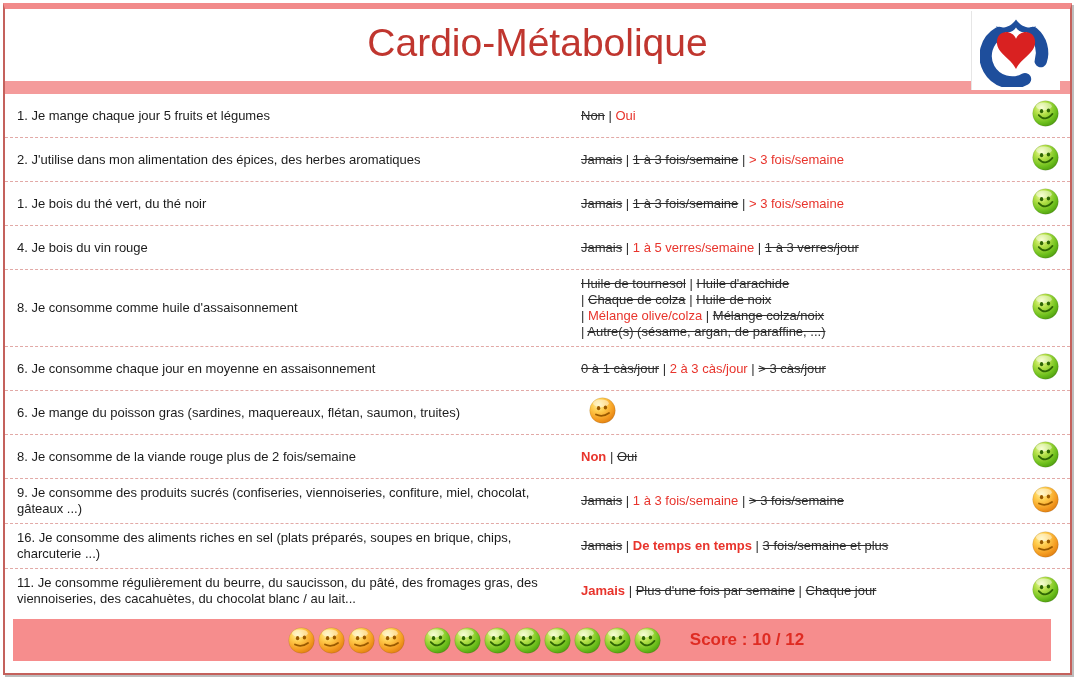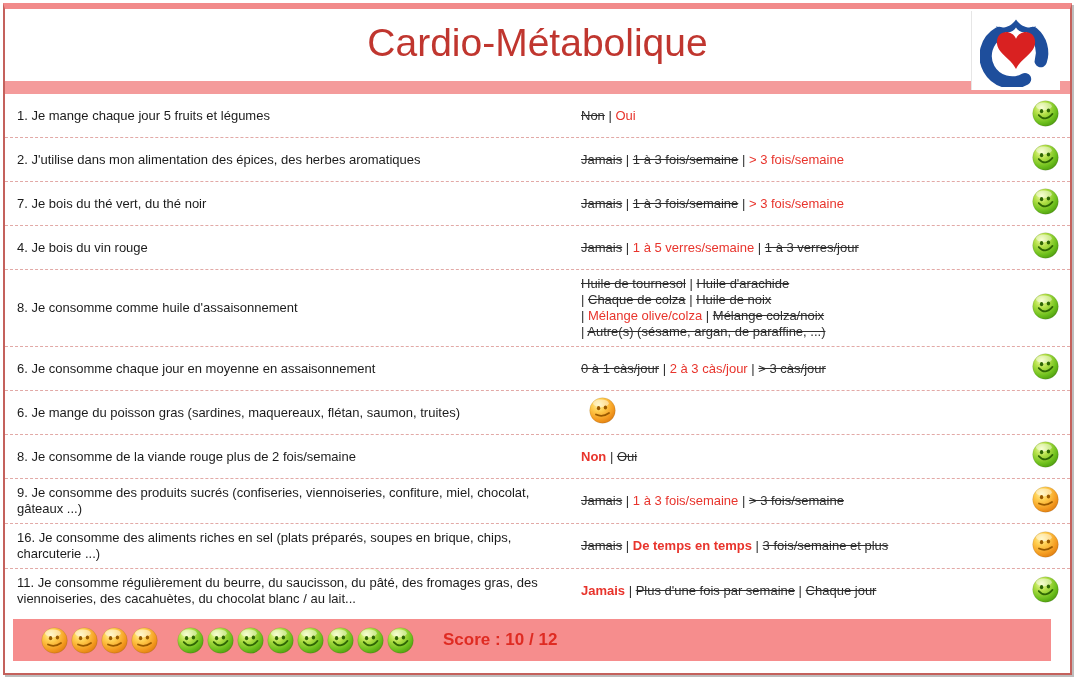--- a/index.html
+++ b/index.html
@@ -19,21 +19,21 @@
   .qcell{flex:0 0 556px;padding-right:8px;}
   .acell{flex:1;}
   .icell{flex:0 0 42px;display:flex;justify-content:center;padding-top:0;}
   .aline{white-space:nowrap;}
   .opt-struck{color:#2e2e2e;text-decoration:line-through;}
   .opt-sel{color:#E8342C;}
   .opt-sel.b{font-weight:bold;}
   .opt-sep{color:#2e2e2e;}
   
   .score-bar{flex:none;height:42px;margin:10px 19px 12px 8px;background:#F68D8D;
-             display:flex;align-items:center;padding-left:28px;}
+             display:flex;align-items:center;padding-left:28px;justify-content:center;}
   .sb-smiley{margin-right:3px;display:inline-flex;}
   .sb-gap{width:16px;flex:none;}
   .score-label{color:#DF2B22;font-weight:bold;font-size:17px;margin-left:26px;}
   .smiley{display:inline-block;}
 </style>
 </head>
 <body>
 
 <svg width="0" height="0" style="position:absolute" aria-hidden="true">
   <defs>
@@ -96,21 +96,21 @@
     <circle cx="12" cy="12" r="11.4" fill="url(#g-green)" stroke="rgba(0,0,0,0.15)" stroke-width="0.6"></circle>
     <ellipse cx="10.6" cy="5.6" rx="7" ry="3.4" fill="#ffffff" opacity="0.45"></ellipse>
     <ellipse cx="8.5" cy="9.9" rx="1.5" ry="1.8" fill="#2F6604"></ellipse>
     <ellipse cx="14.6" cy="9.3" rx="1.5" ry="1.8" fill="#2F6604"></ellipse>
     <path d="M6 13.4 Q11.8 19.8 18.2 12.4" fill="none" stroke="#2F6604" stroke-width="1.6" stroke-linecap="round"></path>
   </svg></span>
           </div>
   </div>
 
   <div class="qrow">
-    <div class="qcell">7. Je bois du thé vert, du thé noir</div>
+    <div class="qcell">1. Je bois du thé vert, du thé noir</div>
     <div class="acell">
             <div class="aline"><span class="opt-struck">Jamais</span><span class="opt-sep"> | </span><span class="opt-struck">1 à 3 fois/semaine</span><span class="opt-sep"> | </span><span class="opt-sel">&gt; 3 fois/semaine</span></div>
           </div>
     <div class="icell">
             <span class="smiley"><svg width="27" height="27" viewBox="0 0 24 24">
     <circle cx="12" cy="12" r="11.4" fill="url(#g-green)" stroke="rgba(0,0,0,0.15)" stroke-width="0.6"></circle>
     <ellipse cx="10.6" cy="5.6" rx="7" ry="3.4" fill="#ffffff" opacity="0.45"></ellipse>
     <ellipse cx="8.5" cy="9.9" rx="1.5" ry="1.8" fill="#2F6604"></ellipse>
     <ellipse cx="14.6" cy="9.3" rx="1.5" ry="1.8" fill="#2F6604"></ellipse>
     <path d="M6 13.4 Q11.8 19.8 18.2 12.4" fill="none" stroke="#2F6604" stroke-width="1.6" stroke-linecap="round"></path>

